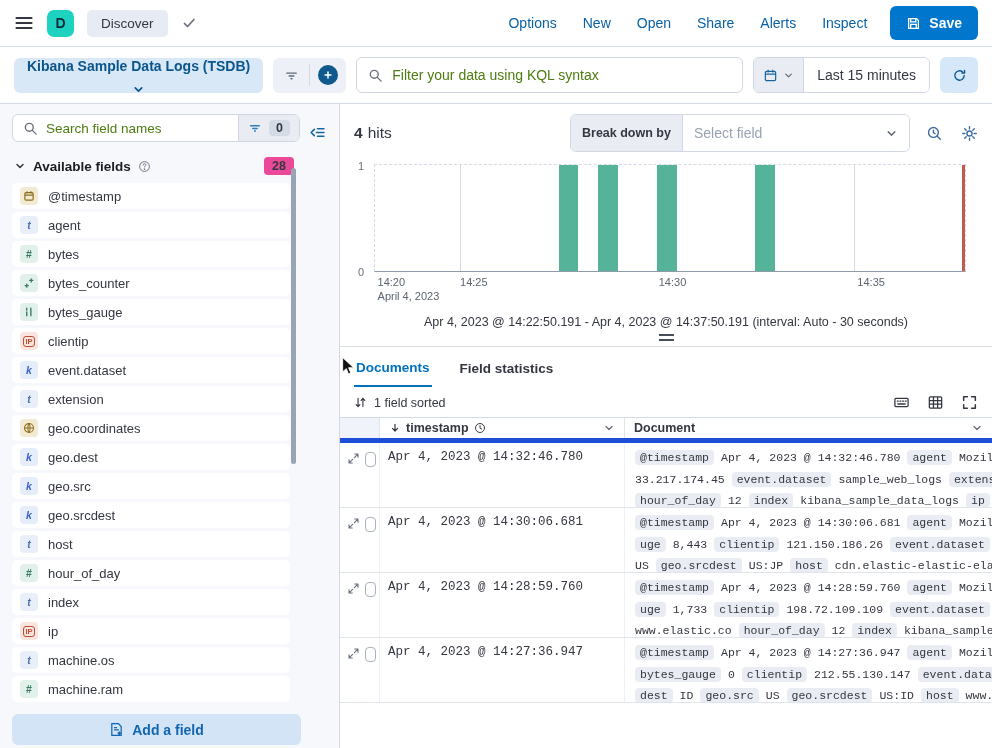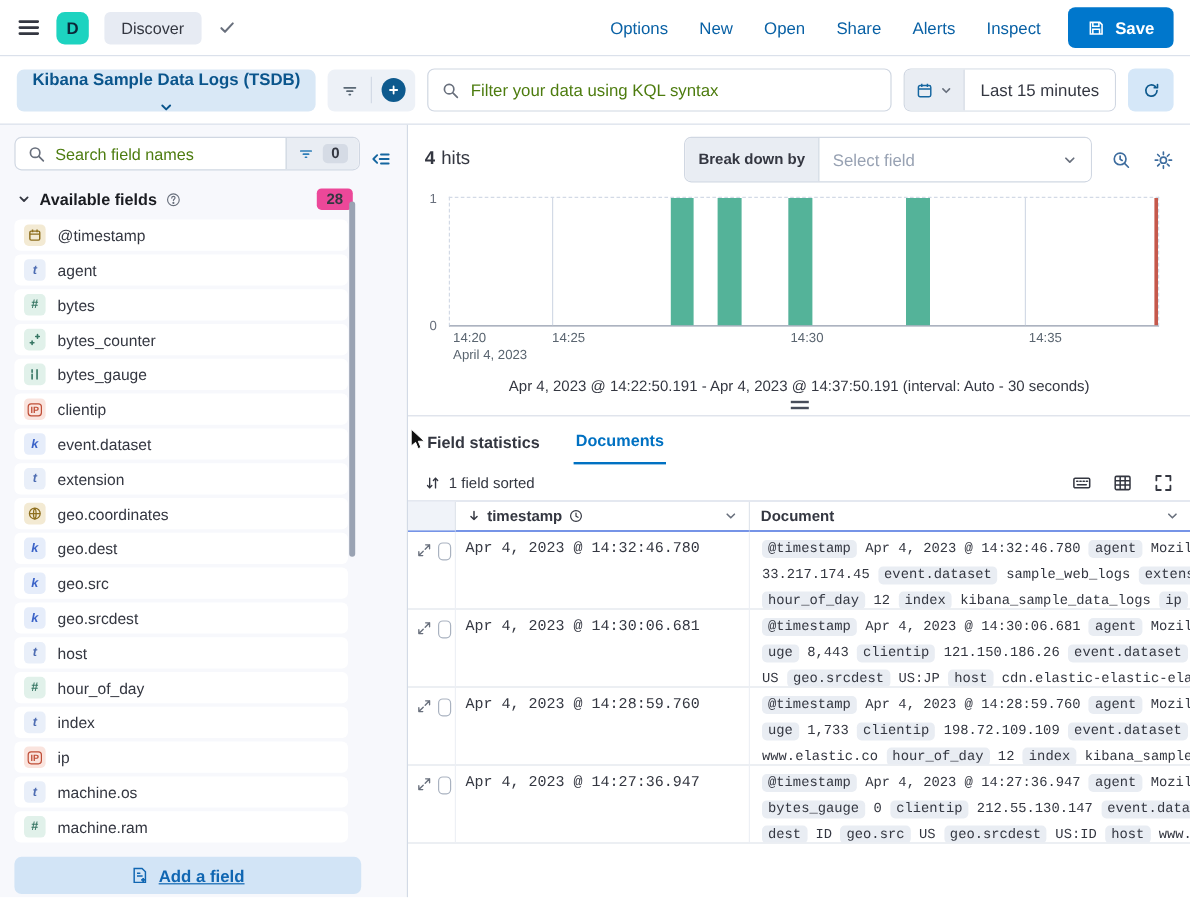--- a/index.html
+++ b/index.html
@@ -70,21 +70,21 @@
   .tok-text { background:#E9EFF9; color:#4F6EB3; font-style:italic; }
   .tok-number, .tok-counter, .tok-gauge { background:#E1F1EA; color:#387765; }
   .tok-keyword { background:#E6EDFA; color:#3B63C8; font-style:italic; }
   .tok-ip { background:#FAE4DE; color:#BF4D36; }
   .tok-ip i { font-style:normal; font-size:7.5px; border:1.3px solid currentColor; border-radius:3px; padding:0 1px; font-weight:700; }
   .field-label { margin-left:10px; font-size:13px; color:#343741; }
   .v-scrollbar { position:absolute; right:43px; top:64px; width:5px; height:296px;
                  background:#9AA3B3; border-radius:3px; }
   .add-field-btn { position:absolute; left:12px; bottom:3px; width:289px; height:31px;
                    background:#D2E4F6; border:none; border-radius:6px; color:#1066B2;
-                   font-weight:700; font-size:14px; display:flex; align-items:center; justify-content:center; gap:8px;text-decoration:underline; }
+                   font-weight:700; font-size:14px; display:flex; align-items:center; justify-content:center; gap:8px; }
 
   
   .main { flex:1; border-left:1px solid #D3DAE6; background:#fff; position:relative;
           display:flex; flex-direction:column; }
   .main-header { display:flex; align-items:center; padding:10px 14px 4px 14px; }
   .hits { font-size:15.5px; }
   .hits b { font-weight:700; margin-right:5px; }
   .breakdown { margin-left:auto; display:flex; height:38px; border:1px solid #D0D7E2; border-radius:6px;
                overflow:hidden; width:340px; }
   .breakdown .bd-label { background:#E9EDF3; padding:0 11px; font-size:12.5px; font-weight:700;
@@ -115,21 +115,21 @@
   .tab.active { color:#0071C2; border-bottom:2px solid #0071C2; }
   .cursor-overlay { position:absolute; left:1px; top:10px; pointer-events:none; }
 
   .grid-toolbar { display:flex; align-items:center; padding:7px 14px 6px; }
   .sort-btn { display:flex; align-items:center; gap:7px; background:none; border:none;
               font-size:12.5px; color:#343741; font-family:inherit; }
   .toolbar-icons { margin-left:auto; display:flex; gap:17px; color:#343741; }
 
   .grid { border-top:1px solid #D3DAE6; }
   .grid-header { display:grid; grid-template-columns:40px 245px 1fr; height:25px;
-                 border-bottom:1px solid #1d4ed8; font-size:12.5px; font-weight:700; }
+                 border-bottom:5px solid #1d4ed8; font-size:12.5px; font-weight:700; }
   .gh-control { background:#F0F3F9; border-right:1px solid #E0E5EC; }
   .gh-cell { display:flex; align-items:center; gap:5px; padding:0 9px; }
   .gh-cell .chev { margin-left:auto; color:#69707D; }
   .gh-time { border-right:1px solid #E0E5EC; }
   .grid-body { font-family:"Liberation Mono","DejaVu Sans Mono",monospace; }
   .grid-row { display:grid; grid-template-columns:40px 245px 1fr; height:65px; border-bottom:1px solid #E0E5EC; }
   .cell-control { display:flex; align-items:flex-start; gap:5px; padding:9px 3px 0 7px; border-right:1px solid #EDF0F5; }
   .expand-btn { background:none; border:none; color:#69707D; padding:0; }
   .row-checkbox { width:15px; height:15px; border:1px solid #A9B2C0; border-radius:4px; background:#fff; }
   .cell-time { padding:7px 8px; font-size:12.5px; border-right:1px solid #EDF0F5; white-space:nowrap; }
@@ -450,22 +450,22 @@
             <div class="xtick" style="left:calc(20px + 47.78% * 0.955); top:116px;">14:30</div>
             <div class="xtick" style="left:calc(20px + 81.11% * 0.955); top:116px;">14:35</div>
           </div>
       </div>
 
       <div class="time-summary">Apr 4, 2023 @ 14:22:50.191 - Apr 4, 2023 @ 14:37:50.191 (interval: Auto - 30 seconds)</div>
       <div class="resize-handle"></div>
       <div class="section-divider"></div>
 
       <div class="tabs">
+        <button class="tab active">Documents</button>
         <button class="tab">Field statistics</button>
-        <button class="tab active">Documents</button>
         <span class="cursor-overlay">
           <svg width="14" height="19" viewBox="0 0 11 16">
               <path d="M1 0.5L1 12.4L4.1 9.8L5.9 14.2L7.8 13.4L6 9L10.2 9Z" fill="#111" stroke="#fff" stroke-width="0.7"></path>
             </svg>
         </span>
       </div>
 
       <div class="grid-toolbar">
         <button class="sort-btn">
           <span>

